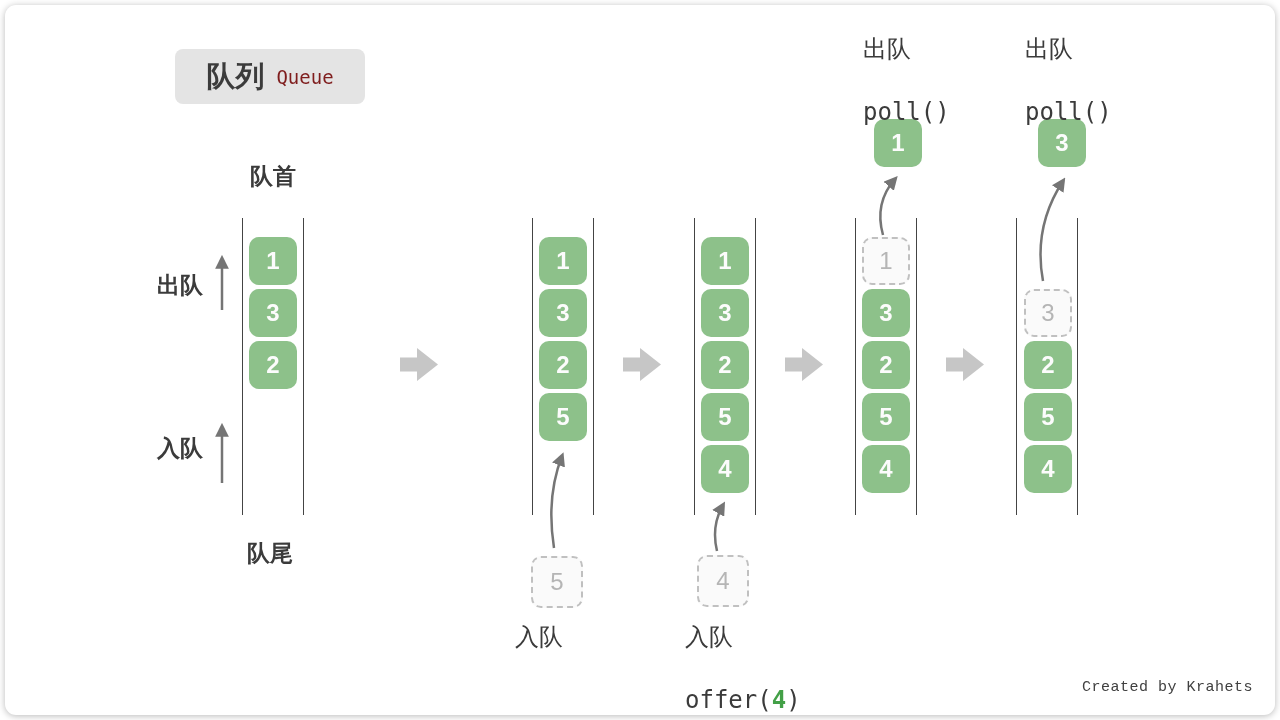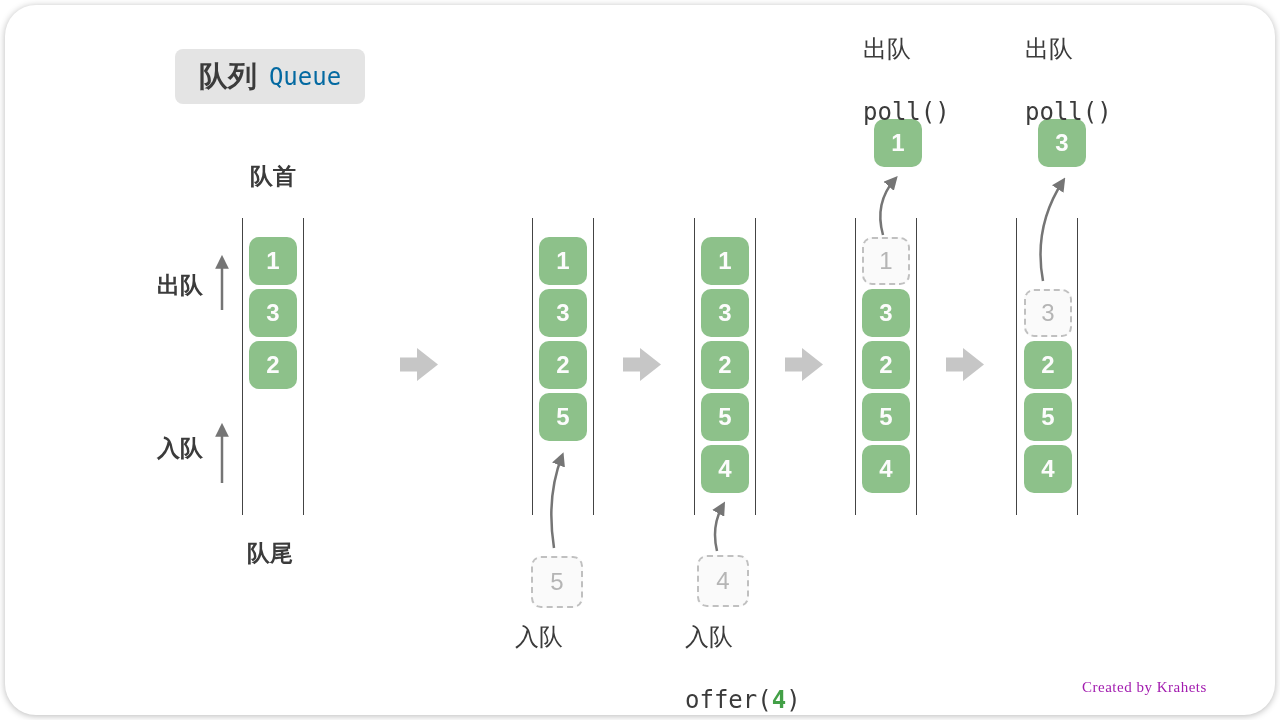--- a/index.html
+++ b/index.html
@@ -7,32 +7,32 @@
     width: 1280px; height: 720px;
     background: #ffffff;
     font-family: "Liberation Sans", sans-serif;
     overflow: hidden;
   }
   .canvas {
     position: absolute;
     left: 5px; top: 5px;
     width: 1270px; height: 710px;
     background: #ffffff;
-    border-radius: 31px;
+    border-radius: 11px;
     box-shadow: 0 1px 7px rgba(0,0,0,0.28);
   }
   
   .title-badge {
     position: absolute; left: 170px; top: 44px;
     width: 190px; height: 55px;
     background: #e4e4e4; border-radius: 8px;
     display: flex; align-items: center; justify-content: center; gap: 12px;
   }
   .title-zh { font-size: 29px; font-weight: 700; color: #3b3b3b; }
-  .title-en { font-family: "DejaVu Sans Mono", monospace; font-size: 24px; color: #0369a1; }
+  .title-en { font-family: "DejaVu Sans Mono", monospace; font-size: 19px; color: #7f1d1d; }
 
   
   .side-label {
     position: absolute; color: #3b3b3b;
     font-size: 23px; font-weight: 700; white-space: nowrap;
   }
   
   .queue-walls {
     position: absolute; top: 213px; height: 297px; width: 62px;
     border-left: 1.5px solid #444444; border-right: 1.5px solid #444444;
@@ -59,22 +59,22 @@
   .op-label {
     position: absolute; white-space: nowrap;
     color: #3b3b3b; line-height: 36px;
   }
   .op-zh { font-size: 24px; font-weight: 500; }
   .op-code { font-family: "DejaVu Sans Mono", monospace; font-size: 24px; font-weight: 400; margin-top: 27px; }
   .op-arg { color: #43a047; font-weight: 700; }
 
   .watermark {
     position: absolute; left: 1077px; top: 674px;
-    font-family: Liberation Serif, serif;
-    font-size: 15px; color: #a21caf; letter-spacing: 0.5px;
+    font-family: Liberation Mono, monospace;
+    font-size: 15px; color: #404040; letter-spacing: 0.5px;
   }
   .arrow-layer { position: absolute; left: 0; top: 0; pointer-events: none; }
   .block-arrow { position: absolute; }
 </style>
 </head>
 <body>
 
 <div class="canvas">
 
   <div class="title-badge">

